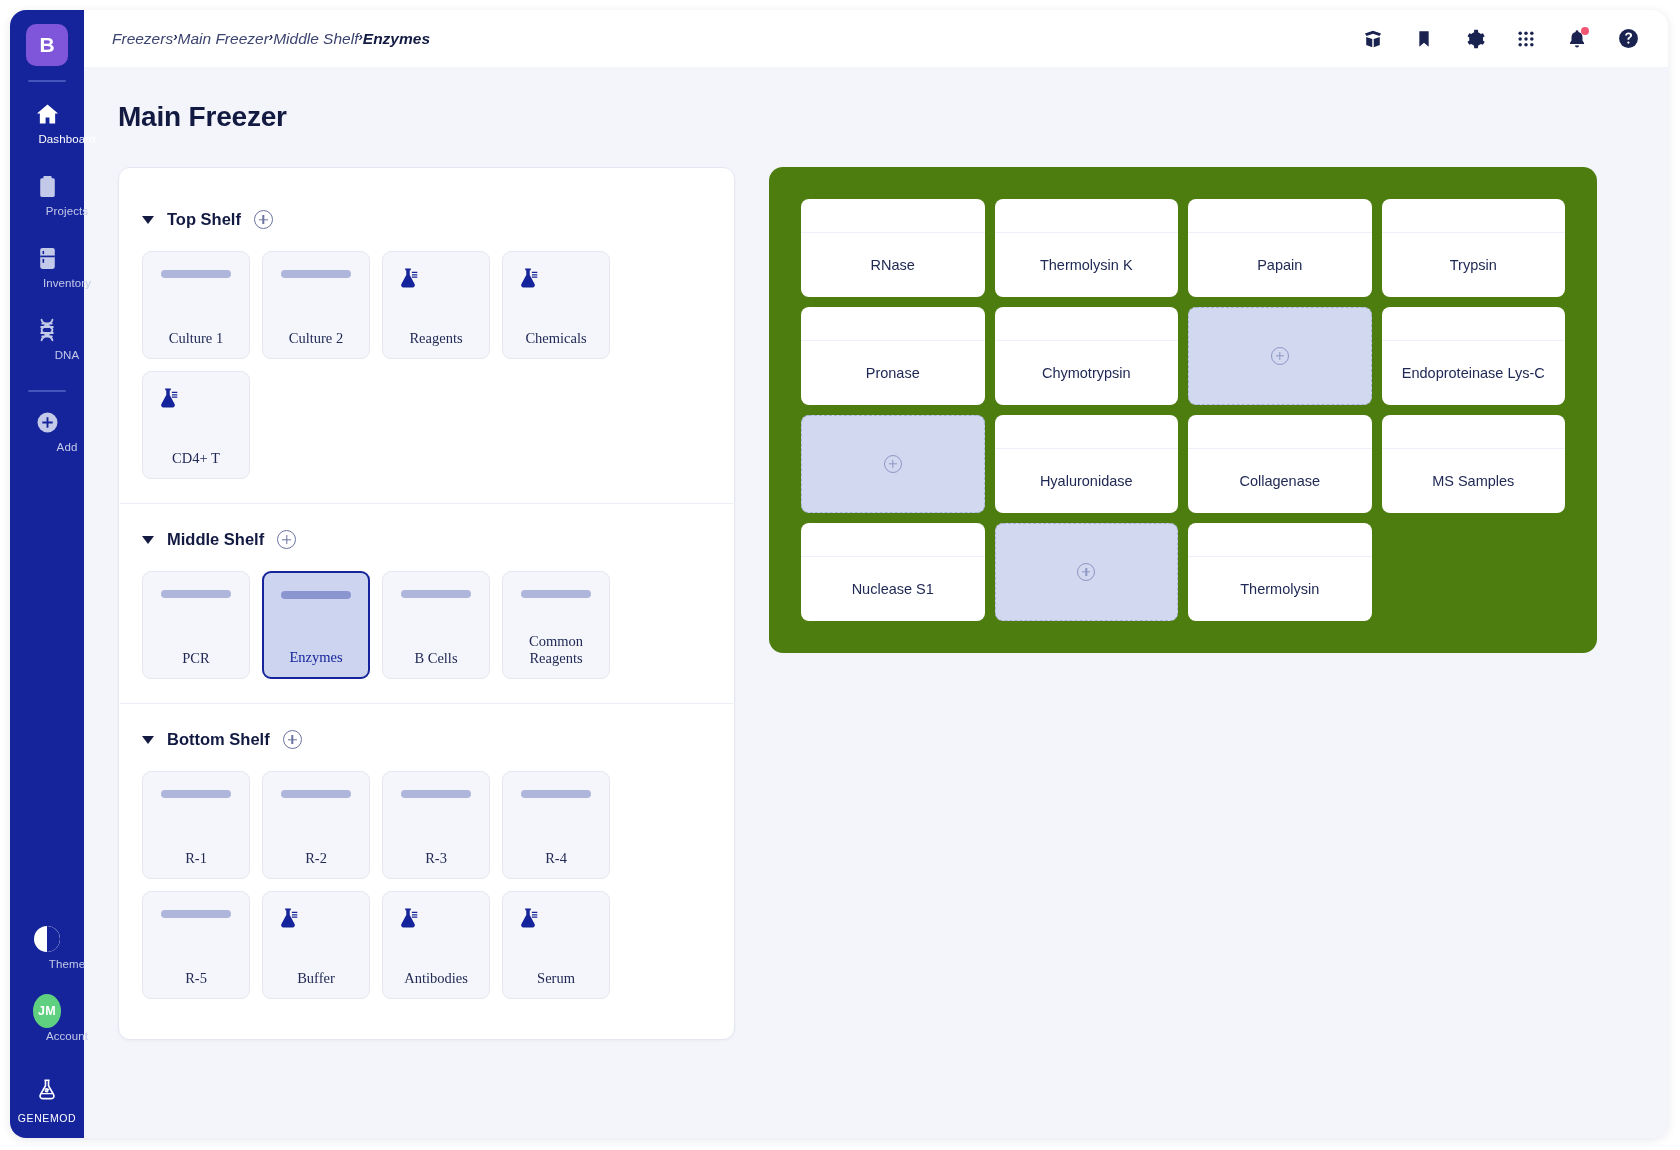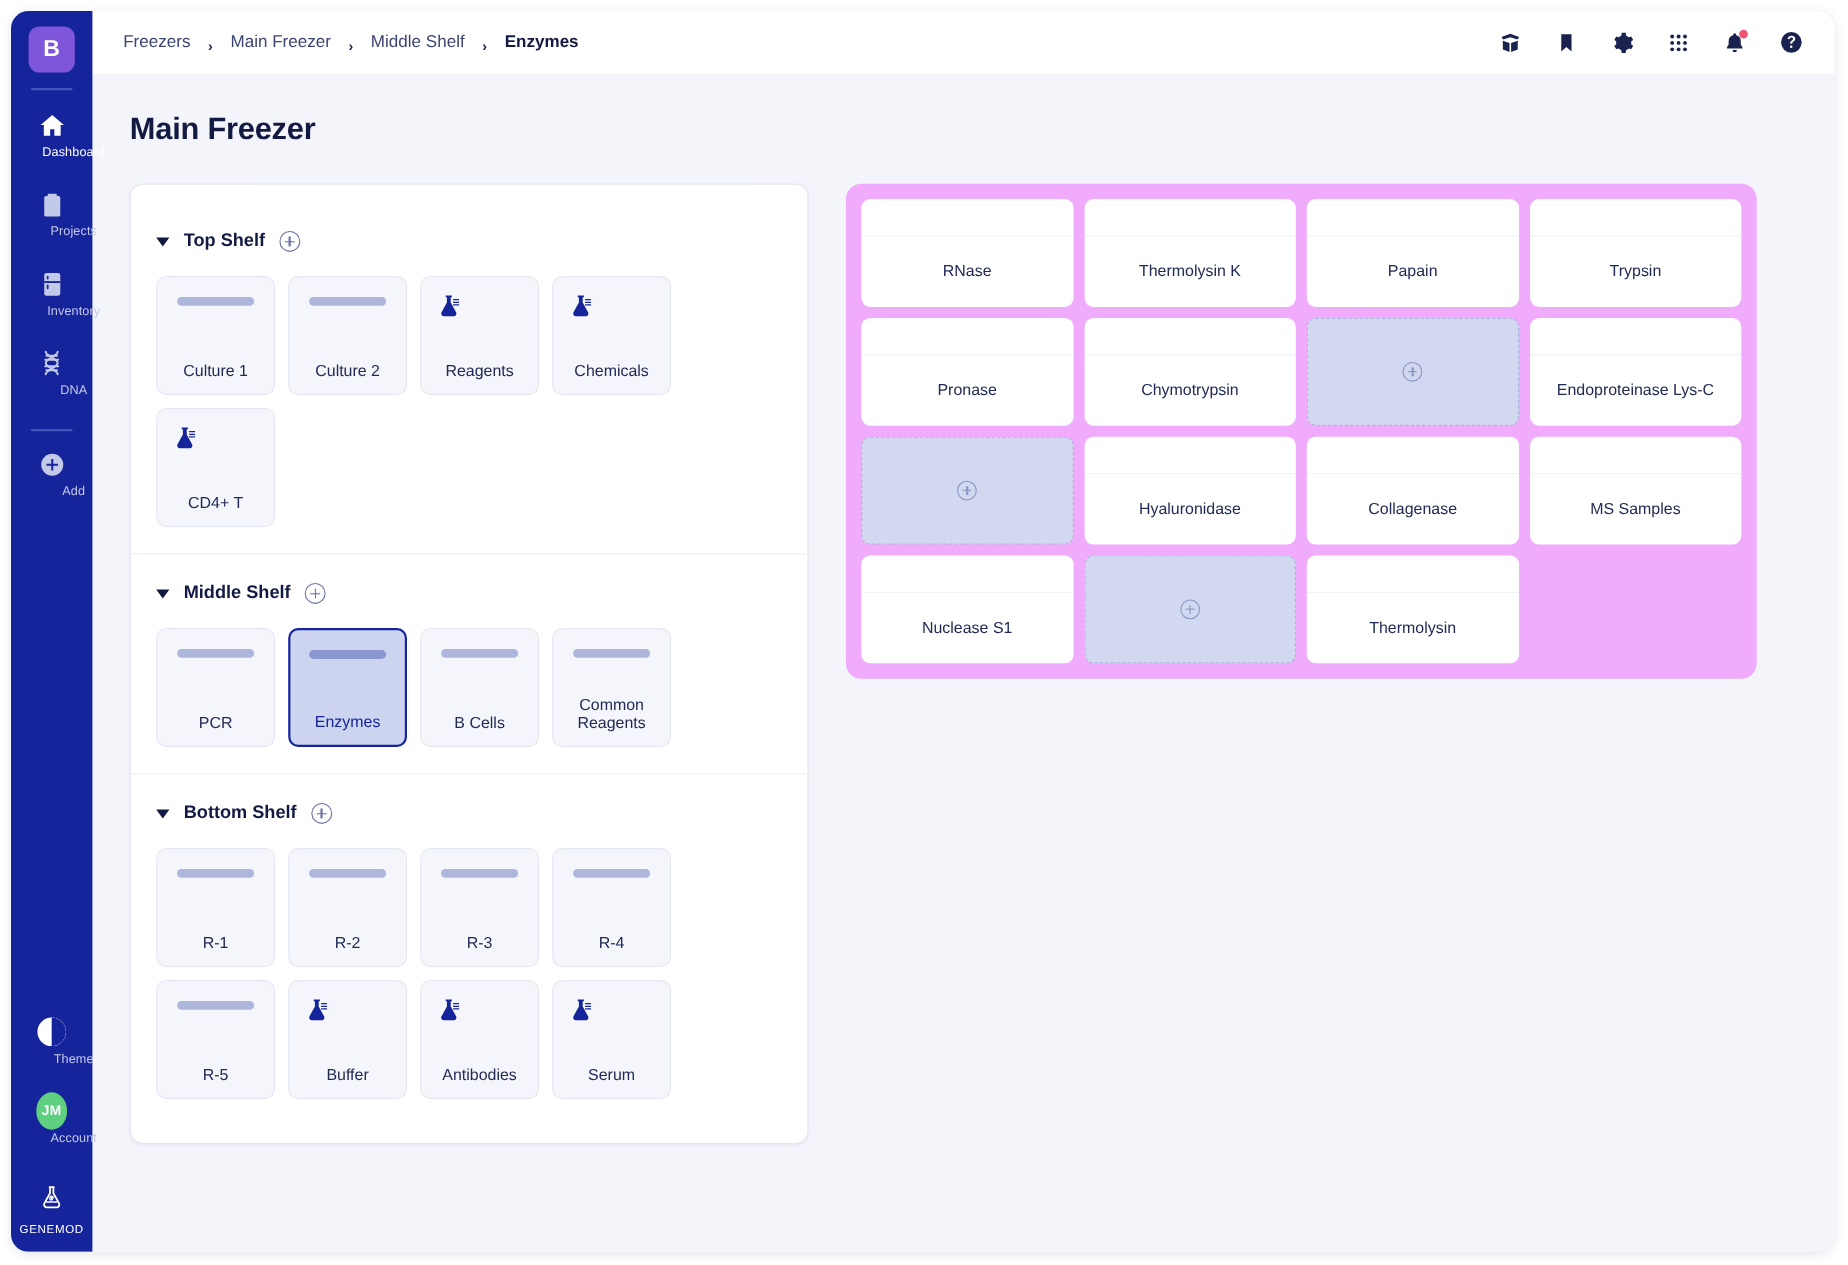--- a/index.html
+++ b/index.html
@@ -135,21 +135,21 @@
   .topbar {
     height: 57px;
     flex: 0 0 57px;
     background: #ffffff;
     display: flex;
     align-items: center;
     padding: 0 28px 0 28px;
     border-top-right-radius: 16px;
   }
 
-  .crumbs { display: flex; align-items: flex-end; gap: 16px; }
+  .crumbs { display: flex; align-items: flex-start; gap: 0; font-style: italic; }
   .crumb {
     font-size: 15.5px;
     color: #3c4470;
     cursor: pointer;
     white-space: nowrap;
   }
   .crumb.current { color: #121a42; font-weight: bold; }
   .crumb-sep {
     color: #1a2350;
     font-size: 13px;
@@ -257,20 +257,21 @@
     width: 108px;
     height: 108px;
     background: #f5f6fb;
     border: 1px solid #e4e7f2;
     border-radius: 9px;
     padding: 14px 10px 11px 10px;
     display: flex;
     flex-direction: column;
     cursor: pointer;
     position: relative;
+    font-family: Liberation Serif, serif;
   }
   .box-card.selected {
     background: #ccd4f0;
     border: 2px solid #16249b;
   }
   .box-mark {
     width: 70px; height: 8px;
     border-radius: 5px;
     background: #aeb6dc;
     margin: 4px auto 0 auto;
@@ -282,23 +283,23 @@
     text-align: center;
     font-size: 14.5px;
     color: #212a55;
     line-height: 1.18;
   }
   .box-card.selected .box-label { color: #16249b; }
 
   
   .grid-panel {
     flex: 1 1 auto;
-    background: #f0abfc;
+    background: #4d7c0f;
     border-radius: 14px;
-    padding: 14px;
+    padding: 32px;
     max-width: 828px;
   }
   .grid {
     display: grid;
     grid-template-columns: repeat(4, 1fr);
     gap: 10px;
   }
   .cell {
     height: 98px;
     border-radius: 8px;

